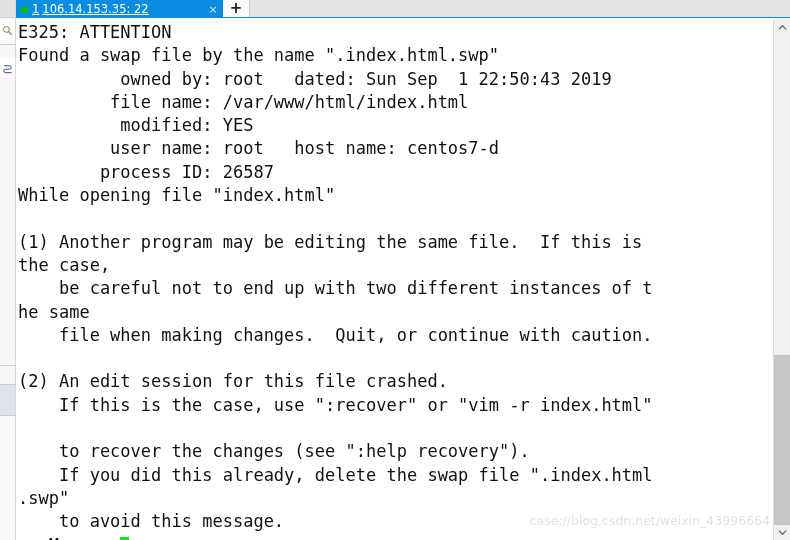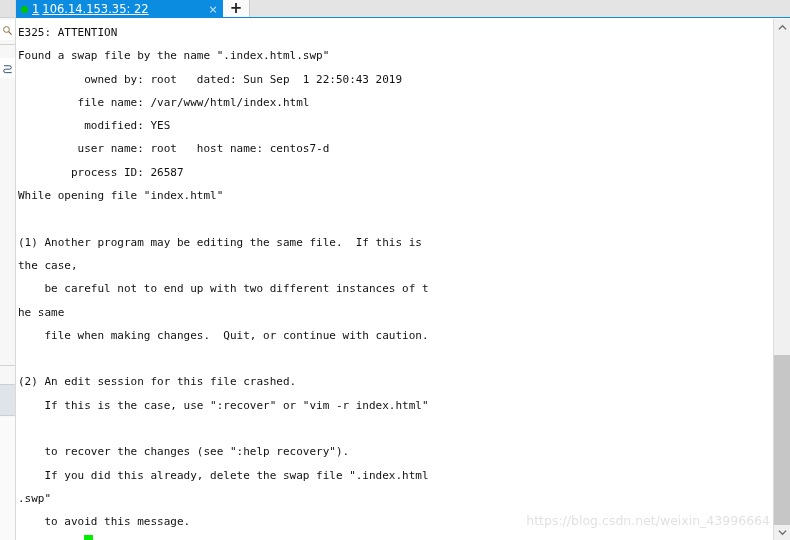--- a/index.html
+++ b/index.html
@@ -168,21 +168,21 @@
     height: 521px;
     background: #ffffff;
     color: #000000;
     overflow: hidden;
     z-index: 2;
   }
   .term-text {
     margin: 0;
     padding: 2px 0 0 2px;
     font-family: "DejaVu Sans Mono", monospace;
-    font-size: 11px;
+    font-size: 17px;
     line-height: 23.3px;
     white-space: pre;
     color: #111111;
   }
   .cursor {
     display: inline-block;
     width: 9px;
     height: 17px;
     background: #00ee00;
     vertical-align: -3px;
@@ -291,21 +291,21 @@
     If this is the case, use ":recover" or "vim -r index.html"
 
     to recover the changes (see ":help recovery").
     If you did this already, delete the swap file ".index.html
 .swp"
     to avoid this message.
 </pre>
     <pre class="term-text" style="padding-top:0;"><span>-- More --</span><span class="cursor"></span></pre>
   </div>
 
-  <div class="watermark">https://blog.csdn.net/weixin_43996664</div>
+  <div class="watermark">case://blog.csdn.net/weixin_43996664</div>
 
   <div class="scrollbar">
     <div class="sb-arrow up">
       <svg width="9" height="7" viewBox="0 0 10 7" aria-hidden="true">
         <path d="M1 5.6 L5 1.6 L9 5.6" fill="none" stroke="#6b6b6b" stroke-width="1.5"></path>
       </svg>
     </div>
     <div class="sb-thumb"></div>
     <div class="sb-arrow down">
       <svg width="9" height="7" viewBox="0 0 10 7" aria-hidden="true">

